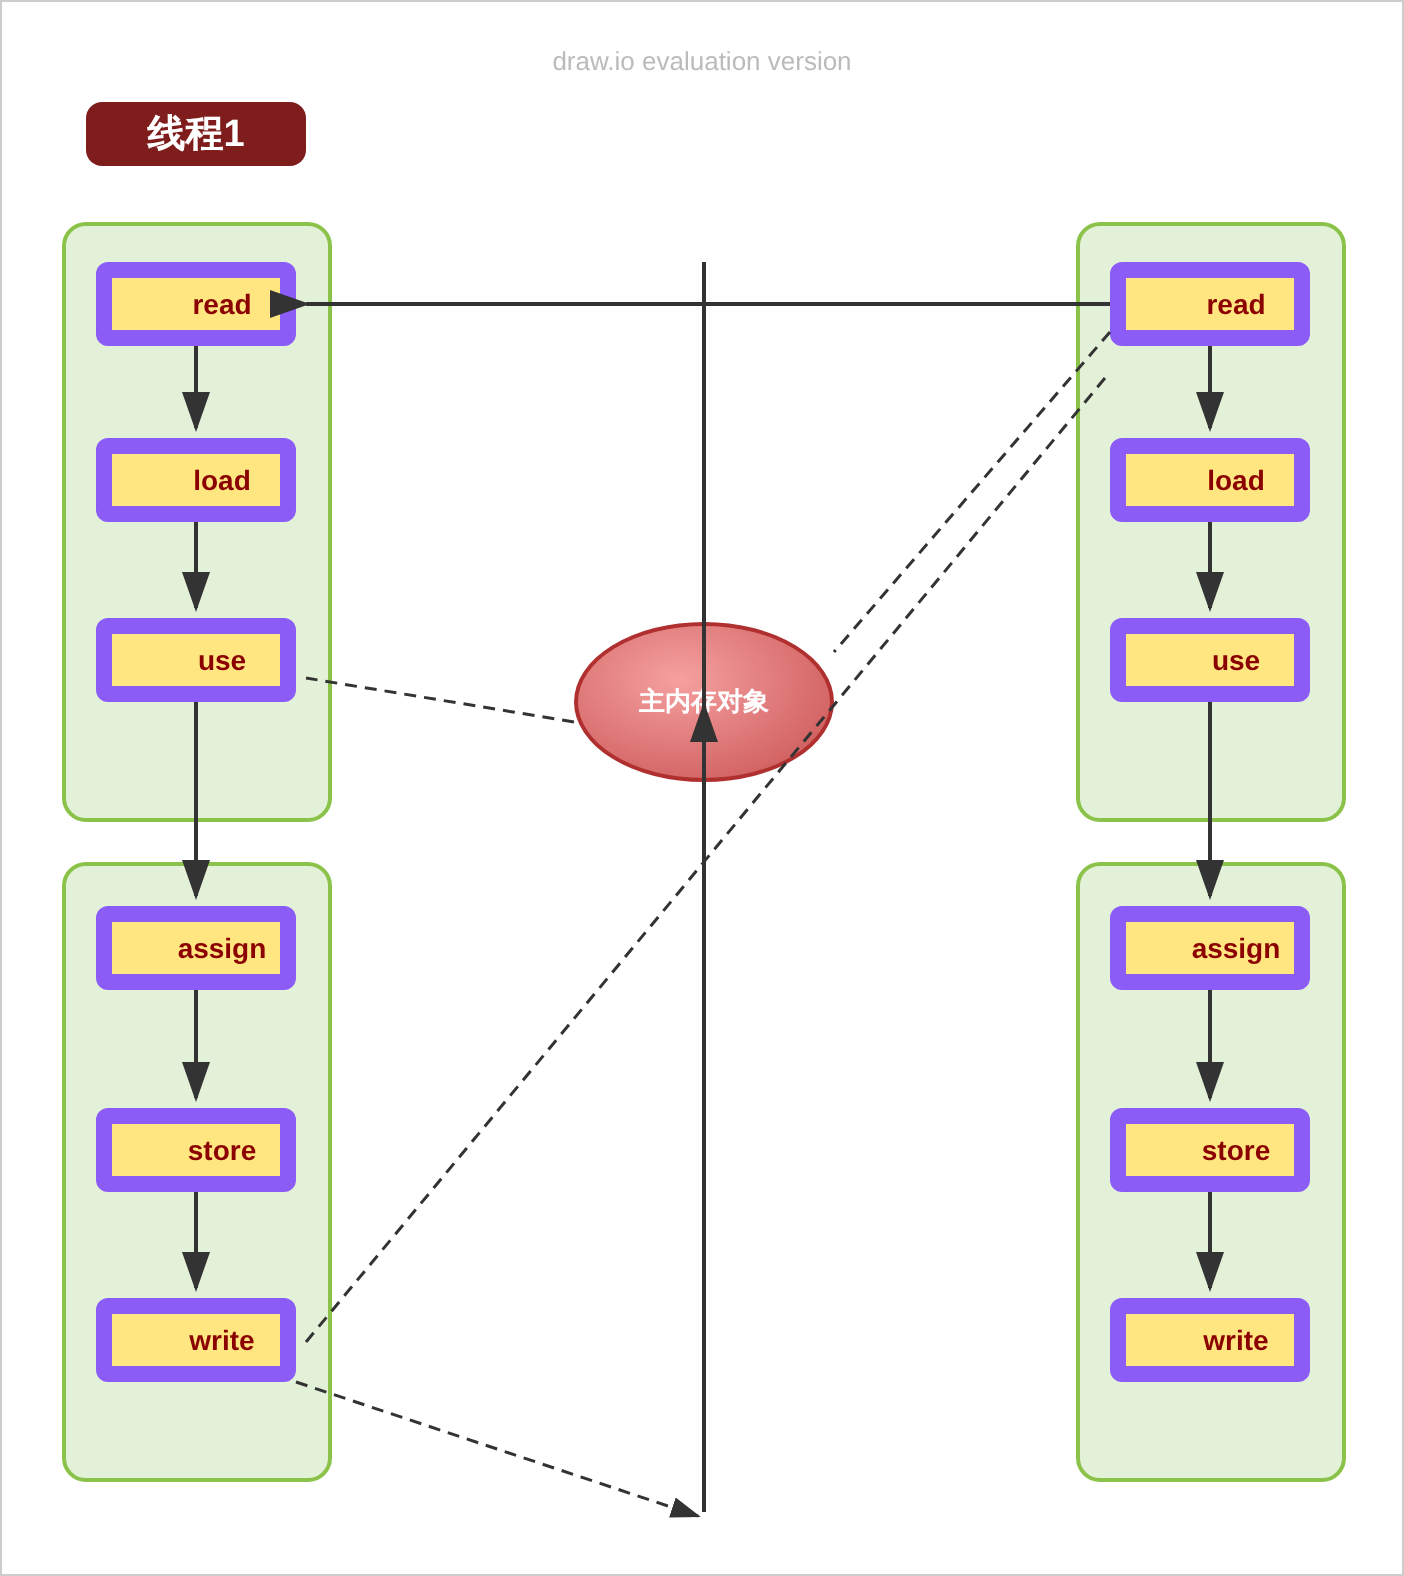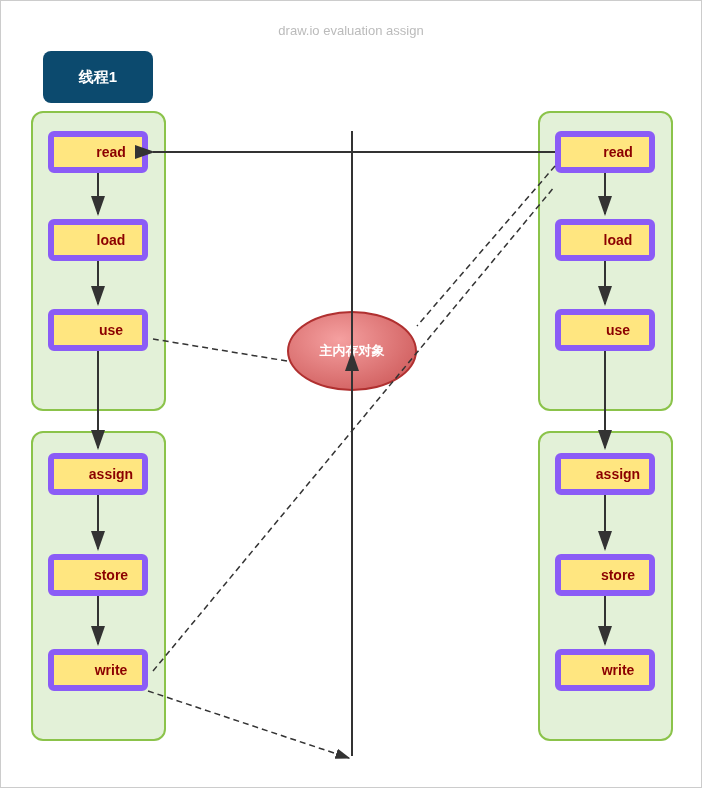--- a/index.html
+++ b/index.html
@@ -25,29 +25,29 @@
       transform: translateX(-50%);
       color: #bbb;
       font-size: 13px;
       white-space: nowrap;
     }
     
     .thread-header {
       position: absolute;
       top: 50px;
       width: 110px;
-      height: 52px;
-      background: #0c4a6e;
+      height: 32px;
+      background: #7f1d1d;
       border-radius: 8px;
       display: flex;
       align-items: center;
       justify-content: center;
       color: #fff;
       font-weight: bold;
-      font-size: 15px;
+      font-size: 19px;
     }
     #thread1-header { left: 42px; }
     #thread2-header { left: 548px; }
 
     
     .group {
       position: absolute;
       border-radius: 12px;
       background: rgba(144, 200, 100, 0.25);
       border: 2px solid #8bc34a;
@@ -56,21 +56,21 @@
     #group1-bottom { left: 30px; top: 430px; width: 135px; height: 310px; }
     #group2-top { left: 537px; top: 110px; width: 135px; height: 300px; }
     #group2-bottom { left: 537px; top: 430px; width: 135px; height: 310px; }
 
     
     .step-box {
       position: absolute;
       width: 100px;
       height: 42px;
       background: #ffe680;
-      border: 6px solid #8b5cf6;
+      border: 8px solid #8b5cf6;
       border-radius: 6px;
       display: flex;
       align-items: center;
       justify-content: center;
       color: #8b0000;
       font-weight: bold;
       font-size: 14px;
       padding-left: 26px;
     }
 
@@ -120,21 +120,21 @@
       width: 702px;
       height: 788px;
       pointer-events: none;
     }
   </style>
 </head>
 <body>
 
 <div class="canvas">
 
-  <div class="watermark">draw.io evaluation assign</div>
+  <div class="watermark">draw.io evaluation version</div>
 
   <div class="thread-header" id="thread1-header">
     <span>线程1</span>
   </div>
 
   <div class="group" id="group1-top"></div>
   <div class="group" id="group1-bottom"></div>
   <div class="group" id="group2-top"></div>
   <div class="group" id="group2-bottom"></div>
 

